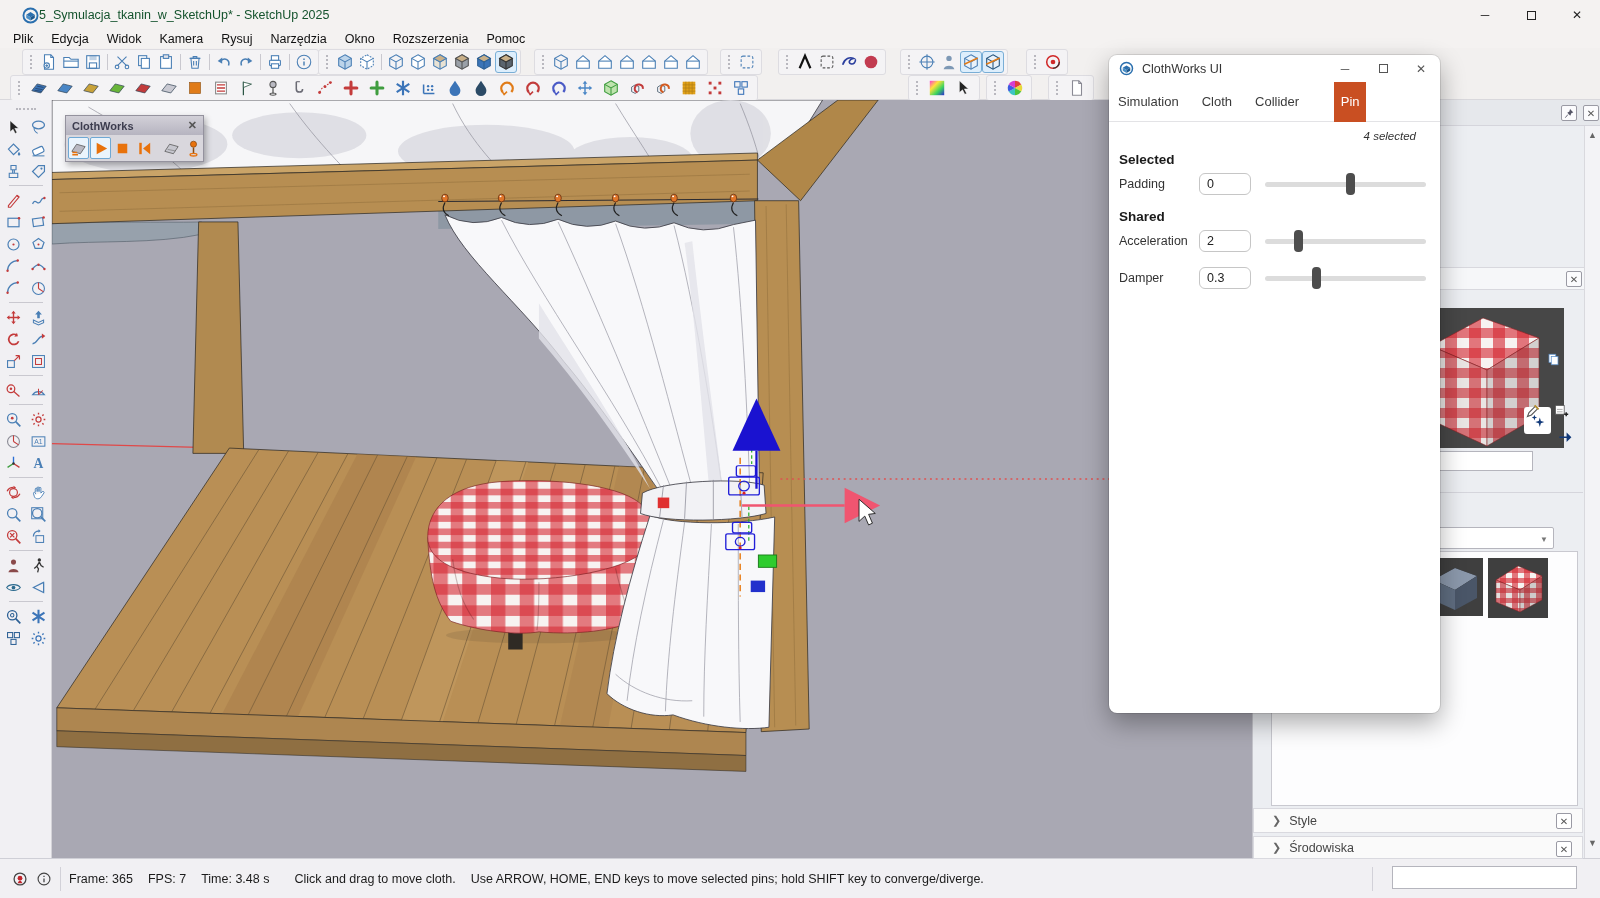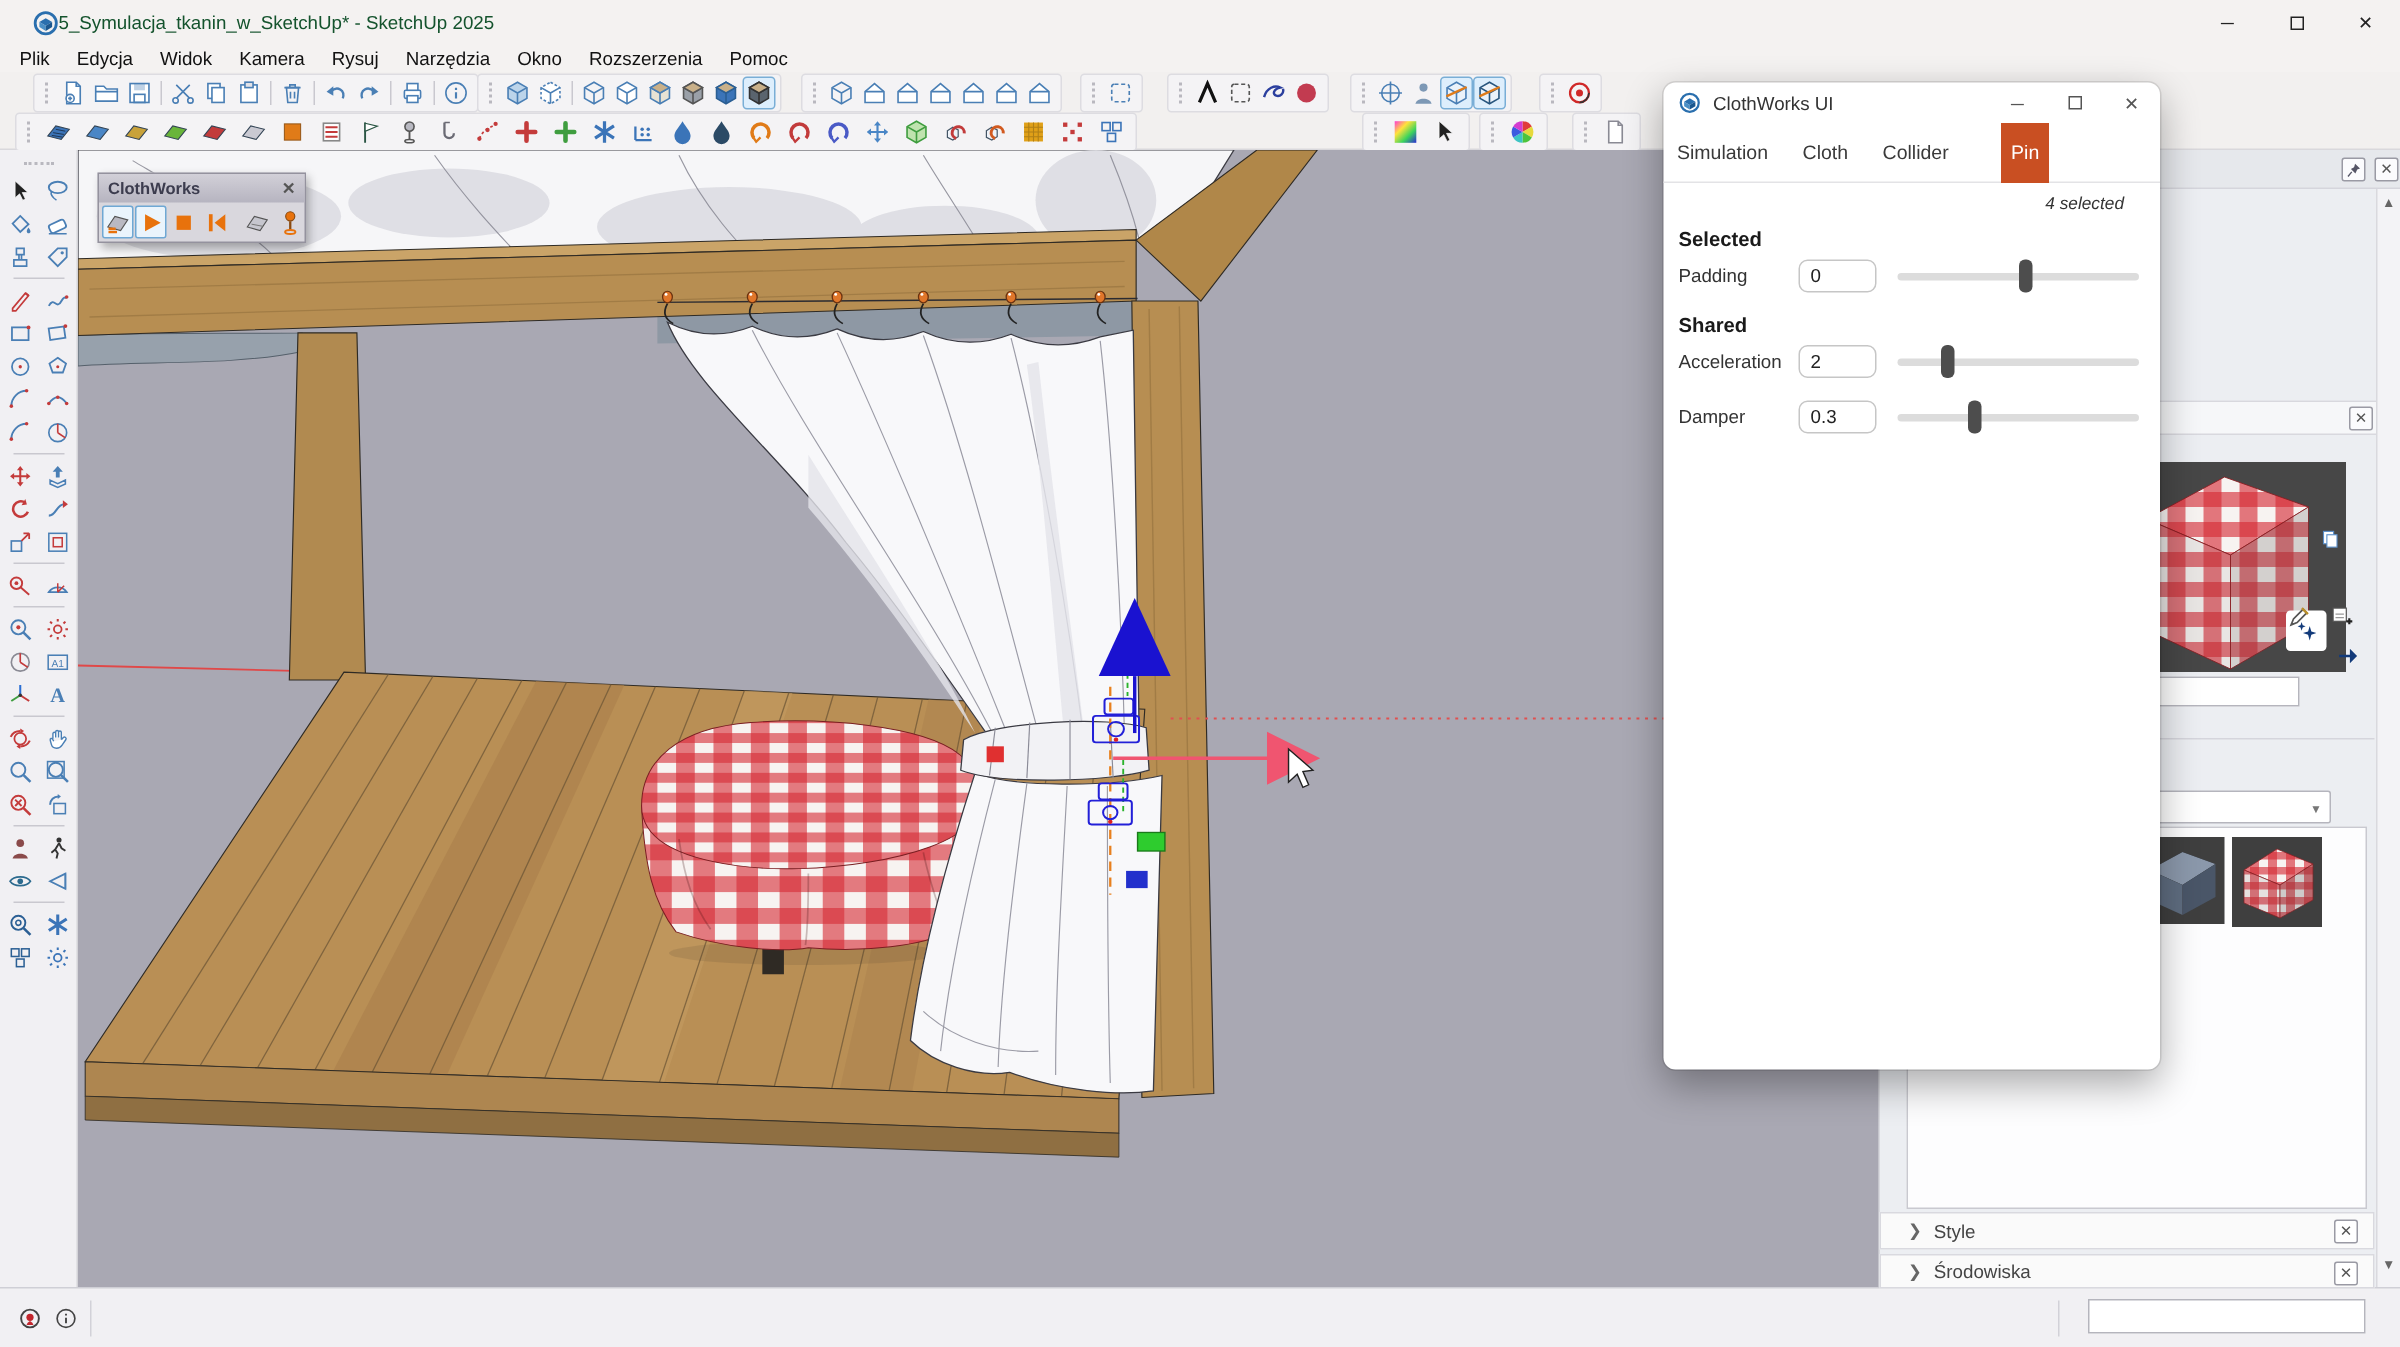--- a/index.html
+++ b/index.html
@@ -1307,15 +1307,22 @@
         <path d="M10 12c-1.8 1-2.6 2-2.8 3.4h5.6C12.6 14 11.8 13 10 12z" fill="#c2262d"></path>
       </svg>
   </span>
   <span style="margin-left:8px">
     <svg width="16" height="16" viewBox="0 0 20 20">
         <circle cx="10" cy="10" r="7.4" fill="none" stroke="#444" stroke-width="1.4"></circle>
         <path d="M10 6v1.6M10 9.4V14" stroke="#444" stroke-width="1.6"></path>
       </svg>
   </span>
   <span class="sb-sep"></span>
+  <span id="sb-segs" style="display:flex">
+      <span class="sb-seg">Frame: 365</span>
+      <span class="sb-seg">FPS: 7</span>
+      <span class="sb-seg">Time: 3.48 s</span>
+      <span class="sb-seg" style="margin-left: 10px;">Click and drag to move cloth.</span>
+      <span class="sb-seg">Use ARROW, HOME, END keys to move selected pins; hold SHIFT key to converge/diverge.</span>
+    </span>
   <span id="sb-vsep"></span>
   <input id="sb-measure" value="" style="">
 </div>
 
 </body></html>

